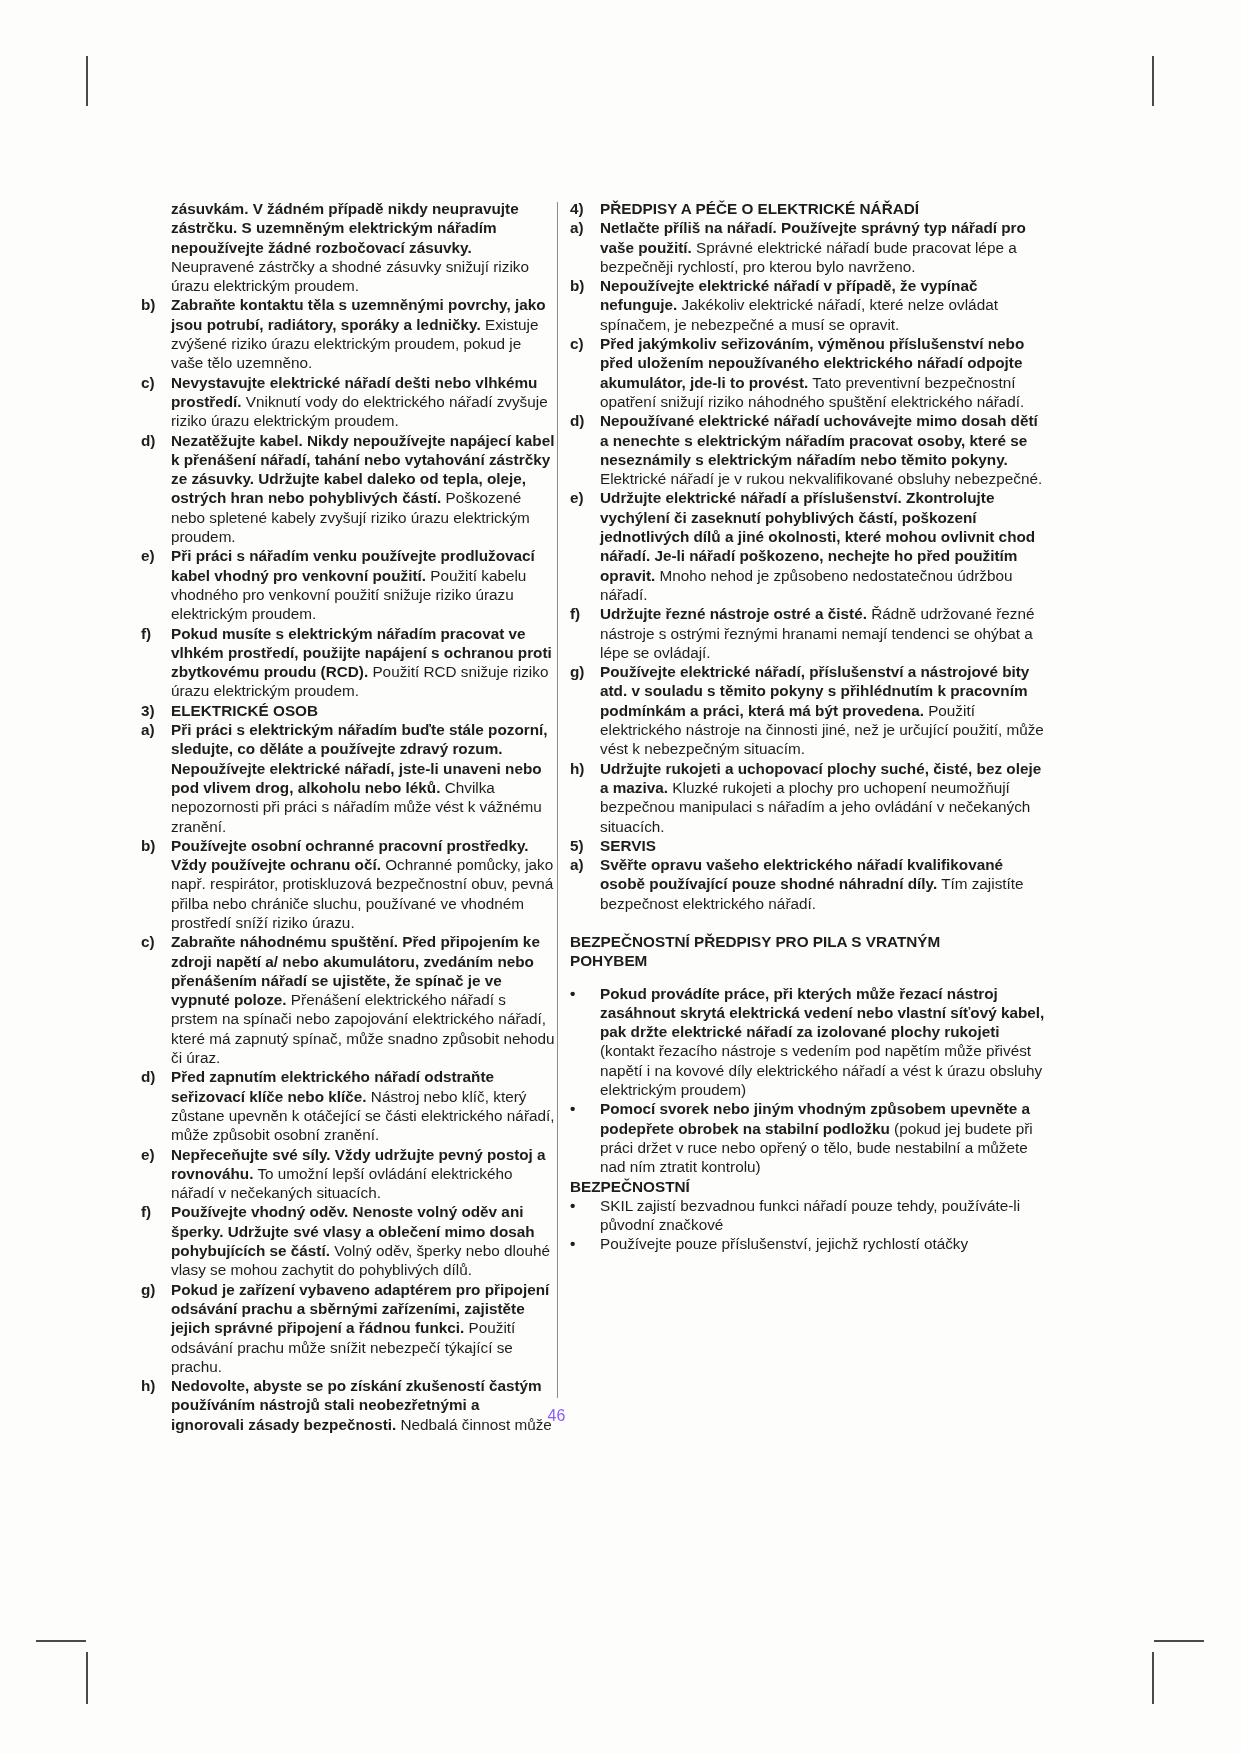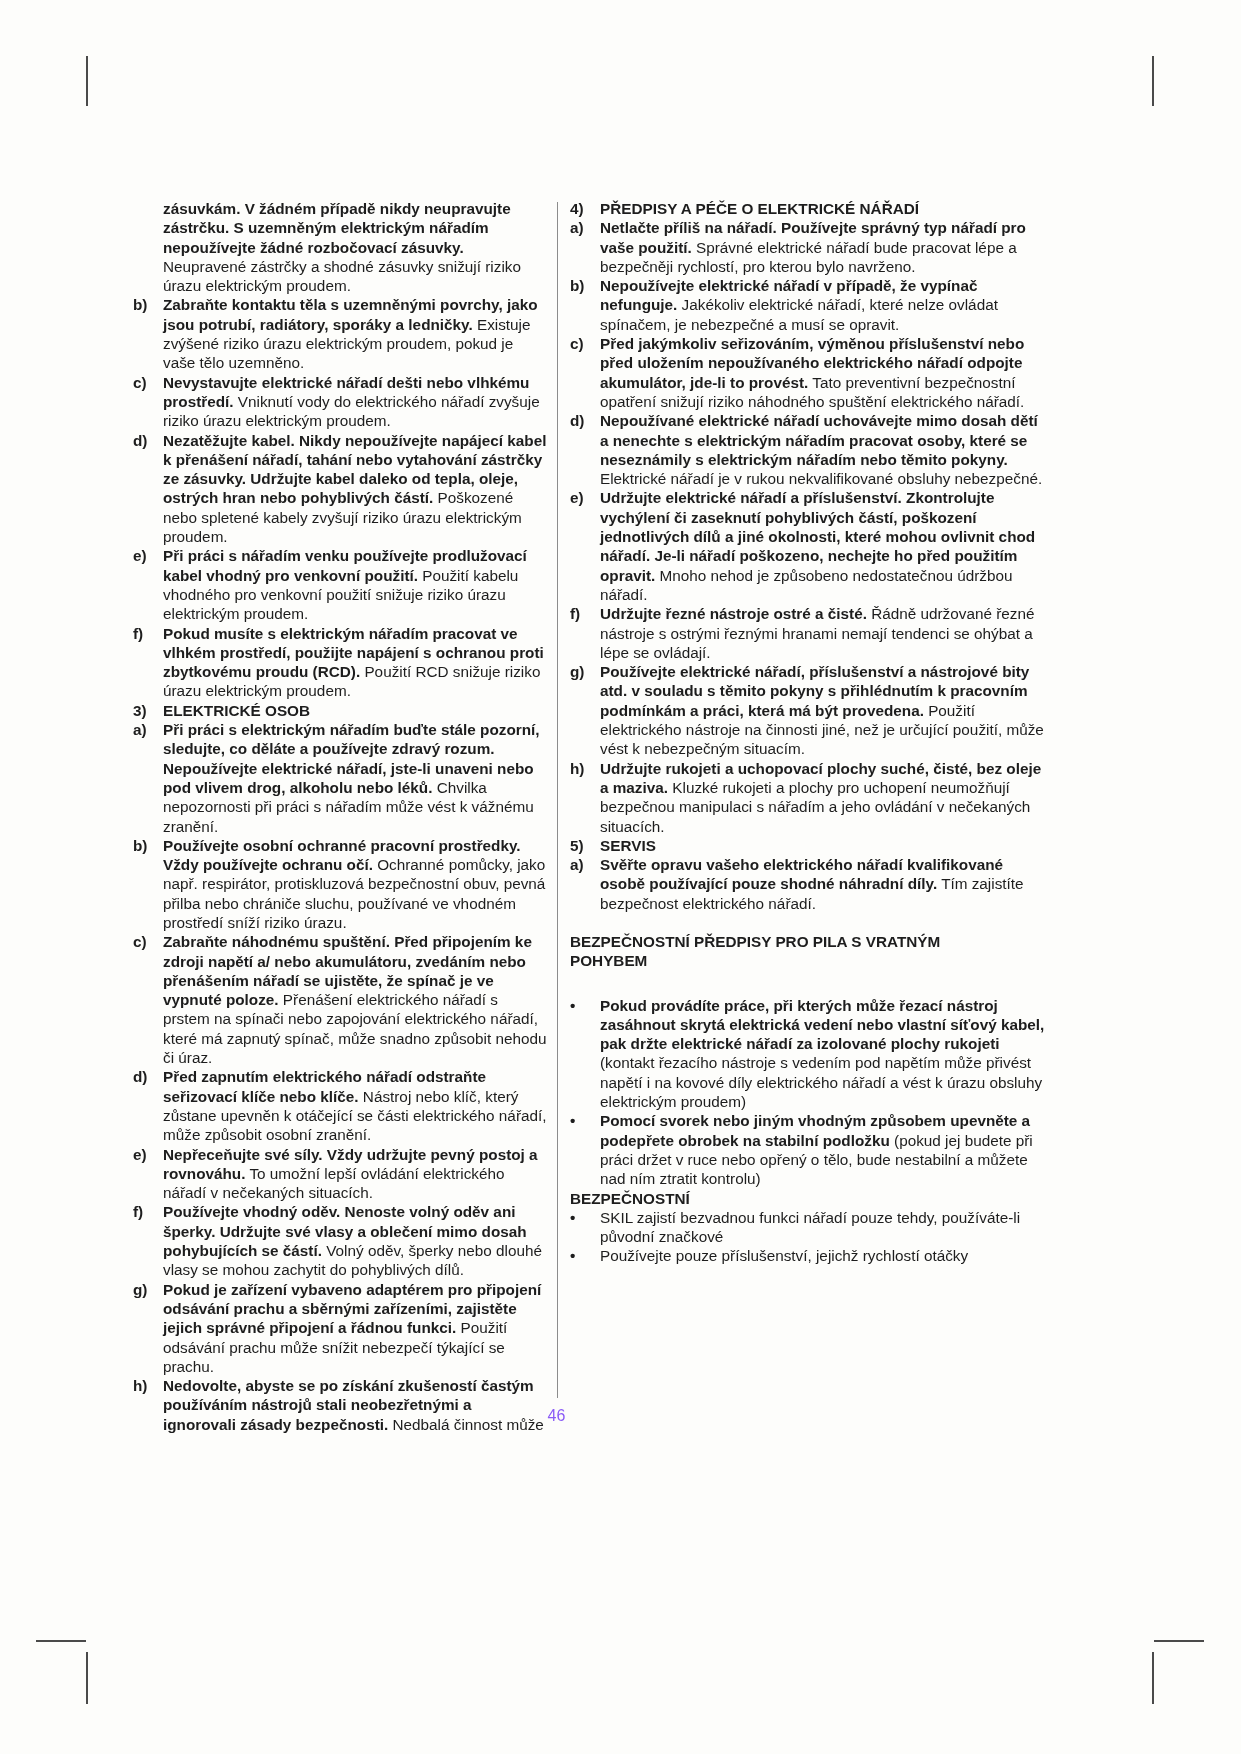--- a/index.html
+++ b/index.html
@@ -3,28 +3,28 @@
 <meta charset="utf-8">
 <style>
   html,body{margin:0;padding:0;}
   body{
     width:1241px;height:1754px;position:relative;overflow:hidden;
     background:#fdfdfb;color:#1d1d1d;
     font-family:"Liberation Sans","DejaVu Sans",sans-serif;
     font-size:15.3px;line-height:19.3px;
   }
   .col{position:absolute;top:199px;}
-  .col-left{left:133px;width:415px;}
+  .col-left{left:141px;width:415px;}
   .col-right{left:570px;width:478px;}
   .entry{display:flex;align-items:flex-start;}
   .mk{flex:0 0 30px;font-weight:bold;}
   .tx{flex:1;}
   b{font-weight:bold;}
   .flushhead{font-weight:bold;max-width:440px;}
-  .gap{margin-top:19px;margin-bottom:25px;}
+  .gap{margin-top:19px;margin-bottom:13px;}
   .divider{position:absolute;left:557px;top:202px;width:1px;height:1196px;background:#8c8c8c;}
   .pagenum{position:absolute;left:529px;top:1406px;width:55px;text-align:center;font-size:16px;color:#8b5cf6;}
   .mark{position:absolute;background:#4a4a4a;}
   .m-tl{left:86px;top:56px;width:2px;height:50px;}
   .m-tr{left:1152px;top:56px;width:2px;height:50px;}
   .m-bl-h{left:36px;top:1640px;width:50px;height:2px;}
   .m-bl-v{left:86px;top:1652px;width:2px;height:52px;}
   .m-br-h{left:1154px;top:1640px;width:50px;height:2px;}
   .m-br-v{left:1152px;top:1652px;width:2px;height:52px;}
 </style>

